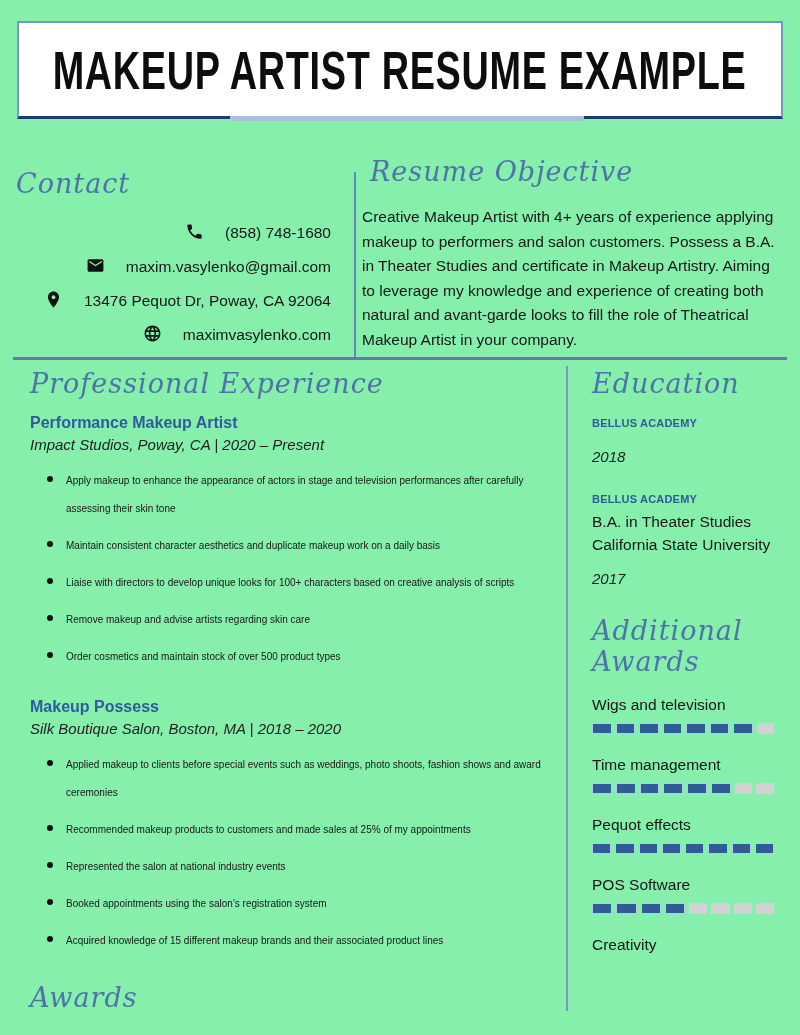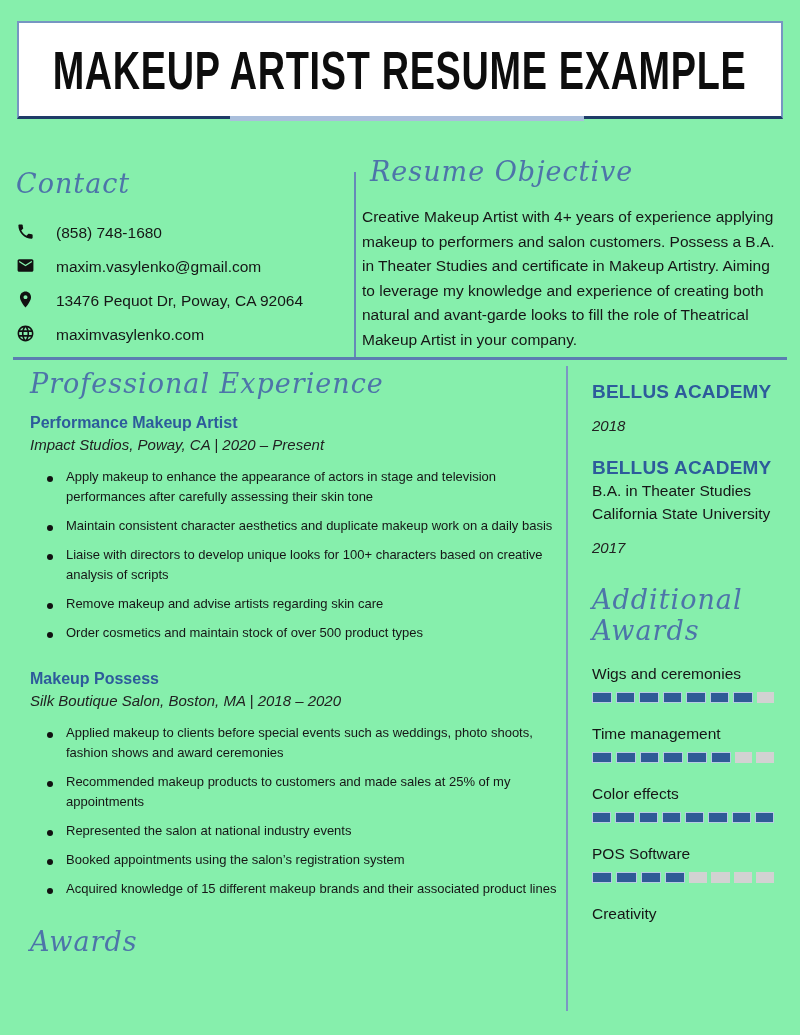--- a/index.html
+++ b/index.html
@@ -32,56 +32,56 @@
 
   
   .script-heading {
     font-family:"DejaVu Serif", serif; font-style:italic; font-weight:normal;
     color:#4d74a9; font-size:27px; letter-spacing:1px;
   }
 
   
   .contact-region { position:absolute; left:16px; top:168px; width:315px; }
   .contact-list { margin-top:24px; }
-  .contact-item { display:flex; align-items:center; gap:21px; margin-bottom:14px; height:20px; }
+  .contact-item { display:flex; align-items:center; gap:21px; margin-bottom:14px; height:20px;justify-content:flex-end; }
   .contact-item svg { width:19px; height:19px; flex:0 0 19px; }
   .contact-text { font-size:15.5px; color:#161616; }
 
   .vdivider-top { position:absolute; left:354px; top:172px; width:2px; height:186px; background:#6688b8; }
 
   .objective-region { position:absolute; left:362px; top:156px; width:422px; }
   .objective-region .script-heading { margin-left:8px; }
   .objective-text { margin-top:18px; font-size:15.5px; line-height:24.5px; color:#161616; }
 
   .hdivider { position:absolute; left:13px; top:357px; width:774px; height:2.5px; background:#5b7db1; }
 
   
   .main-region { position:absolute; left:30px; top:368px; width:528px; }
   .job { margin-top:13px; }
   .job-title { font-size:16px; font-weight:bold; color:#2d5b9b; line-height:21px; }
   .job-meta { font-size:15px; font-style:italic; color:#222; line-height:22px; margin-top:1px; }
   ul.bullets { list-style:none; margin-top:11px; }
   ul.bullets li {
-    position:relative; padding-left:36px; font-size:13px; line-height:20px;
+    position:relative; padding-left:36px; font-size:10px; line-height:28px;
     margin-bottom:9px; color:#161616;
   }
   ul.bullets li::before {
     content:""; position:absolute; left:17px; top:9px;
     width:6px; height:6px; border-radius:50%; background:#111;
   }
   .job2 { margin-top:25px; }
   .awards-heading { margin-top:27px; }
 
   .vdivider-low { position:absolute; left:566px; top:366px; width:2px; height:645px; background:#7b97c4; }
 
   
   .sidebar { position:absolute; left:592px; top:368px; width:192px; }
   .edu-entry { margin-top:14px; }
   .edu-entry.second { margin-top:22px; }
-  .edu-school { font-size:19px; font-weight:bold; color:#2d5b9b; line-height:20px; letter-spacing:0.2px; }
+  .edu-school { font-size:11px; font-weight:bold; color:#2d5b9b; line-height:20px; letter-spacing:0.2px; }
   .edu-line { font-size:15.5px; color:#161616; line-height:20px; margin-top:3px; }
   .edu-year { font-size:15px; font-style:italic; color:#222; line-height:20px; margin-top:14px; }
 
   .skills-heading { margin-top:26px; }
   .skill-item { margin-top:21px; }
   .skill-item.first { margin-top:18px; }
   .skill-label { font-size:15.5px; color:#161616; line-height:20px; }
   .skill-bar { display:flex; gap:4px; margin-top:8px; width:182px; }
   .seg { flex:1; height:11px; }
   .seg-filled { background:#2f5b96; border:1px solid #b8cbe4; }
@@ -171,37 +171,38 @@
       </ul>
     </div>
 
     <div class="script-heading awards-heading">Awards</div>
 
   </div>
 
   <div class="vdivider-low"></div>
 
   <div class="sidebar">
+    <div class="script-heading">Education</div>
 
     <div class="edu-entry">
       <div class="edu-school">BELLUS ACADEMY</div>
       <div class="edu-year">2018</div>
     </div>
 
     <div class="edu-entry second">
       <div class="edu-school">BELLUS ACADEMY</div>
       <div class="edu-line">B.A. in Theater Studies</div>
       <div class="edu-line">California State University</div>
       <div class="edu-year">2017</div>
     </div>
 
     <div class="script-heading skills-heading">Additional Awards</div>
 
     <div class="skill-item first">
-      <div class="skill-label">Wigs and ceremonies</div>
+      <div class="skill-label">Wigs and television</div>
       <div class="skill-bar">
           <span class="seg seg-filled"></span>
           <span class="seg seg-filled"></span>
           <span class="seg seg-filled"></span>
           <span class="seg seg-filled"></span>
           <span class="seg seg-filled"></span>
           <span class="seg seg-filled"></span>
           <span class="seg seg-filled"></span>
           <span class="seg seg-empty"></span>
         </div>
@@ -213,21 +214,21 @@
           <span class="seg seg-filled"></span>
           <span class="seg seg-filled"></span>
           <span class="seg seg-filled"></span>
           <span class="seg seg-filled"></span>
           <span class="seg seg-filled"></span>
           <span class="seg seg-empty"></span>
           <span class="seg seg-empty"></span>
         </div>
     </div>
     <div class="skill-item">
-      <div class="skill-label">Color effects</div>
+      <div class="skill-label">Pequot effects</div>
       <div class="skill-bar">
           <span class="seg seg-filled"></span>
           <span class="seg seg-filled"></span>
           <span class="seg seg-filled"></span>
           <span class="seg seg-filled"></span>
           <span class="seg seg-filled"></span>
           <span class="seg seg-filled"></span>
           <span class="seg seg-filled"></span>
           <span class="seg seg-filled"></span>
         </div>

